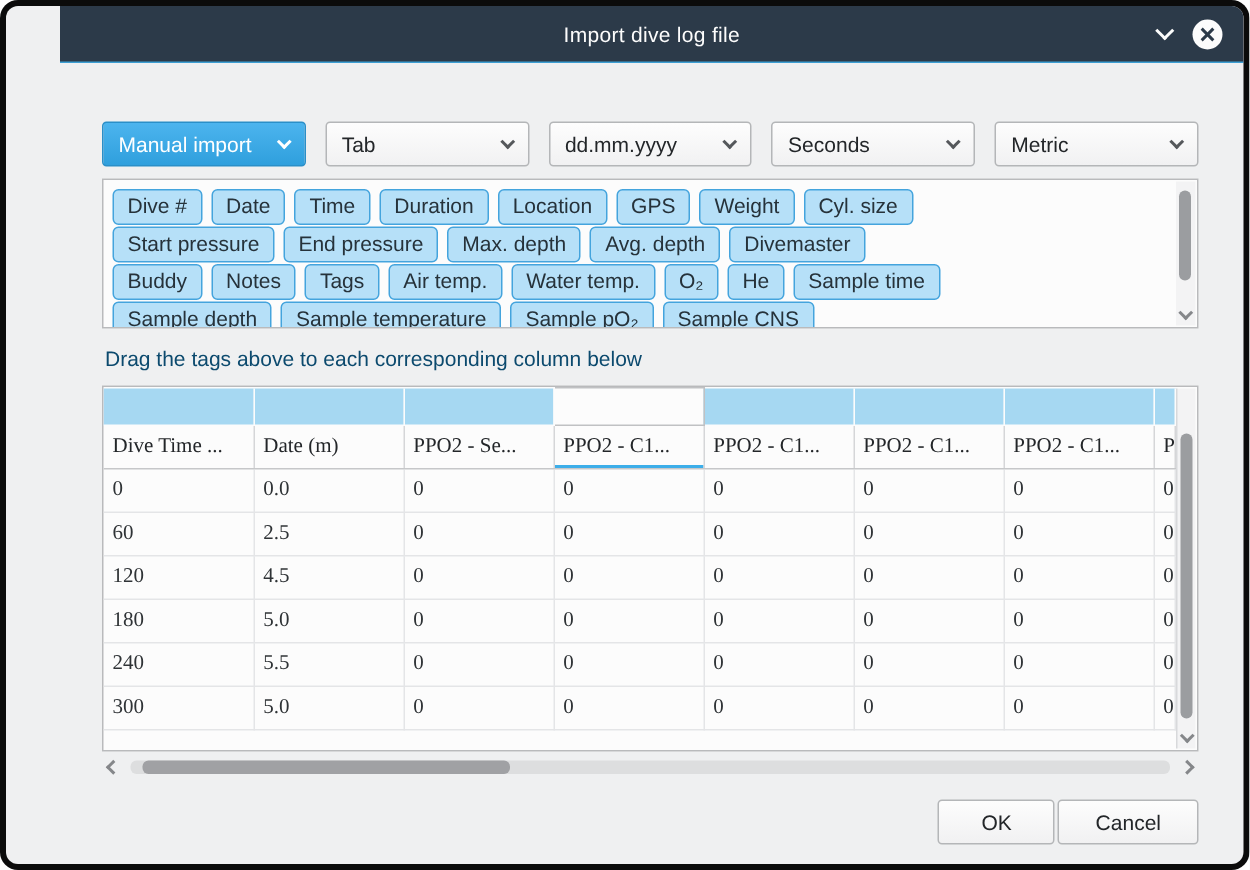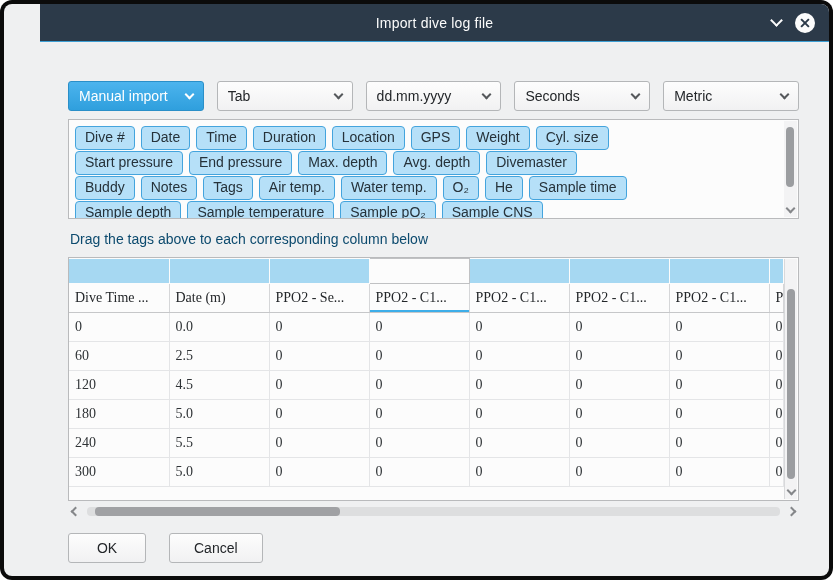--- a/index.html
+++ b/index.html
@@ -66,21 +66,21 @@
   .table-panel .vscroll { border-left: 1px solid #d8d9db; }
 
   
   .hscroll { height: 15px; margin-top: 3px; display: flex; align-items: center; flex: 0 0 auto; }
   .sb-chev.left  { transform: rotate(135deg); margin-left: 4px; }
   .sb-chev.right { transform: rotate(-45deg); margin-right: 4px; }
   .htrack { flex: 1; height: 9px; margin: 0 8px; background: #dddedf; border-radius: 4px; position: relative; }
   .hthumb { position: absolute; left: 8px; top: 0; width: 245px; height: 9px; background: #a0a1a4; border-radius: 4px; }
 
   
-  .footer { display: flex; justify-content: flex-start; gap: 23px; margin-top: 14px; flex: 0 0 auto; }
+  .footer { display: flex; justify-content: flex-end; gap: 2px; margin-top: 14px; flex: 0 0 auto; }
   .btn { min-width: 78px; height: 30px; padding: 0 24px; font-size: 14px; color: #232629;
          background: linear-gradient(#fdfdfd, #f1f1f2); border: 1px solid #b4b6b8; border-radius: 3px;
          font-family: "Liberation Sans", sans-serif; cursor: pointer; }
 </style>
 </head>
 <body>
 
 <div class="frame">
   <div class="dialog">
 

